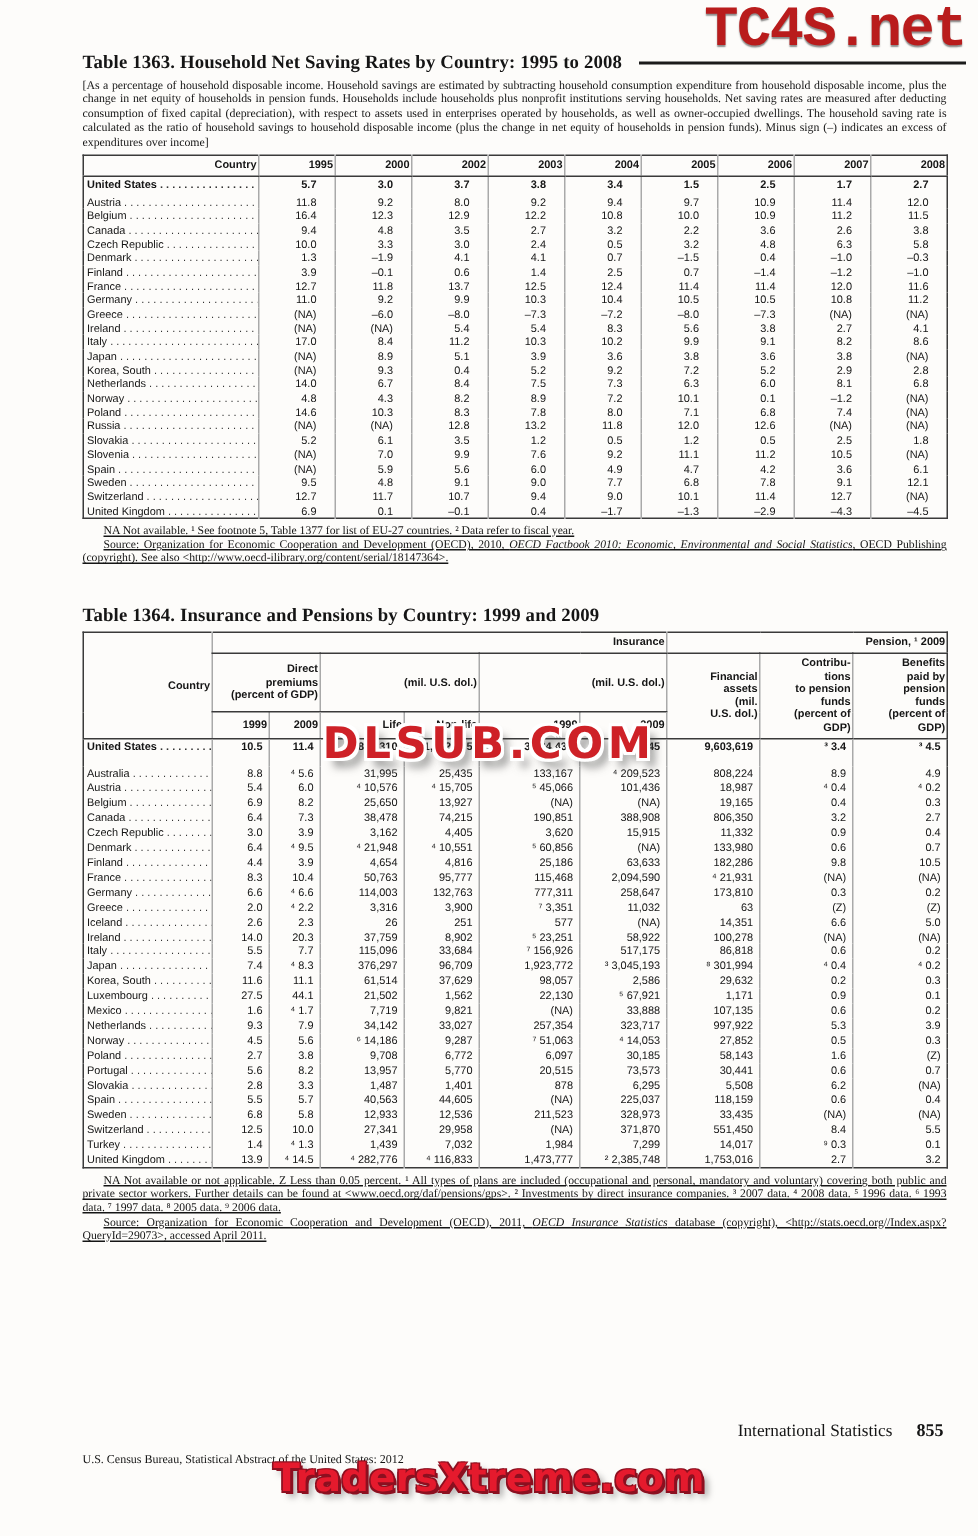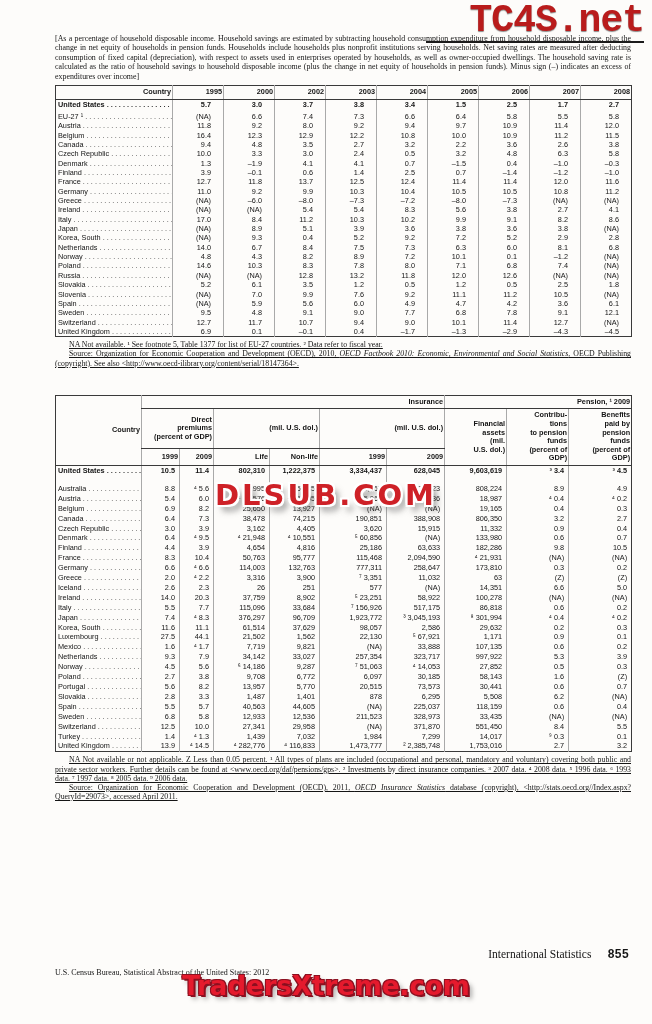--- a/index.html
+++ b/index.html
@@ -31,21 +31,21 @@
   .t63 tr.gap td { padding-bottom:3px; }
   .t64 tr.gap td { padding-bottom:8px; }
 
   .fn  { font-size:7.8px; line-height:9.2px; text-indent:14px; text-align:justify; margin-top:3px;text-decoration:underline; }
   .src { margin-top:0; }
 
   .section-2 { margin-top:27px; }
 
   .footer-right { position:absolute; right:23px; top:944px; white-space:nowrap; }
   .footer-right .label { font-size:11.5px; }
-  .footer-right .page  { font-size:12px; font-weight:bold; margin-left:16px;font-family:Liberation Mono, monospace; }
+  .footer-right .page  { font-size:12px; font-weight:bold; margin-left:16px; }
   .footer-left  { position:absolute; left:55px; top:968px; font-size:8px; }
 
   .wm { position:absolute; z-index:6; pointer-events:none; }
   .wm-tc4s { top:2px; right:8px; font-family:Liberation Mono, monospace; font-weight:900;
              font-size:38px; line-height:1; letter-spacing:-1px; color:#b91c1c;
              text-shadow:0 1px 1px rgba(0,0,0,.45); }
   .wm-tc4s-rule { position:absolute; top:41px; right:8px; width:218px; height:2px; background:#1b1b1b; z-index:6; }
   .wm-dlsub { top:481px; left:50%; transform:translateX(-50%); font-family:"DejaVu Sans",sans-serif;
               font-weight:900; font-size:29px; line-height:1; letter-spacing:3px; color:#ce2127;
               text-shadow:-2px -2px 0 #fff, 2px -2px 0 #fff, -2px 2px 0 #fff, 2px 2px 0 #fff,
@@ -60,20 +60,21 @@
 <body>
 
 <div class="wm wm-tc4s">TC4S.net</div>
 <div class="wm-tc4s-rule"></div>
 <div class="wm wm-dlsub">DLSUB.COM</div>
 <div class="wm wm-traders">TradersXtreme.com</div>
 
 <div class="content">
 
   <section>
+    <h1 class="t-title">Table 1363. Household Net Saving Rates by Country: 1995 to 2008</h1>
     <p class="t-note">[As a percentage of household disposable income. Household savings are estimated by subtracting household consumption expenditure from household disposable income, plus the change in net equity of households in pension funds. Households include households plus nonprofit institutions serving households. Net saving rates are measured after deducting consumption of fixed capital (depreciation), with respect to assets used in enterprises operated by households, as well as owner-occupied dwellings. The household saving rate is calculated as the ratio of household savings to household disposable income (plus the change in net equity of households in pension funds). Minus sign (–) indicates an excess of expenditures over income]</p>
 
     <table class="t63">
       <colgroup>
         <col style="width:117px">
         <col span="9" style="width:51px">
       </colgroup>
       <thead>
         <tr id="t63-head">
             <th>Country</th>
@@ -95,32 +96,20 @@
             <td class="num">3.0</td>
             <td class="num">3.7</td>
             <td class="num">3.8</td>
             <td class="num">3.4</td>
             <td class="num">1.5</td>
             <td class="num">2.5</td>
             <td class="num">1.7</td>
             <td class="num">2.7</td>
           </tr>
           <tr>
-            <td class="country"><span>EU-27 ¹</span><span class="leader"></span></td>
-            <td class="num">(NA)</td>
-            <td class="num">6.6</td>
-            <td class="num">7.4</td>
-            <td class="num">7.3</td>
-            <td class="num">6.6</td>
-            <td class="num">6.4</td>
-            <td class="num">5.8</td>
-            <td class="num">5.5</td>
-            <td class="num">5.8</td>
-          </tr>
-          <tr>
             <td class="country"><span>Austria</span><span class="leader"></span></td>
             <td class="num">11.8</td>
             <td class="num">9.2</td>
             <td class="num">8.0</td>
             <td class="num">9.2</td>
             <td class="num">9.4</td>
             <td class="num">9.7</td>
             <td class="num">10.9</td>
             <td class="num">11.4</td>
             <td class="num">12.0</td>
@@ -390,20 +379,21 @@
             <td class="num">–4.5</td>
           </tr>
         </tbody>
     </table>
 
     <p class="fn">NA Not available. ¹ See footnote 5, Table 1377 for list of EU-27 countries. ² Data refer to fiscal year.</p>
     <p class="fn src"><span>Source: Organization for Economic Cooperation and Development (OECD), 2010, </span><i>OECD Factbook 2010: Economic, Environmental and Social Statistics</i><span>, OECD Publishing (copyright). See also &lt;http://www.oecd-ilibrary.org/content/serial/18147364&gt;.</span></p>
   </section>
 
   <section class="section-2">
+    <h1 class="t-title">Table 1364. Insurance and Pensions by Country: 1999 and 2009</h1>
 
     <table class="t64">
       <colgroup>
         <col style="width:86px">
         <col style="width:38px">
         <col style="width:34px">
         <col style="width:56px">
         <col style="width:50px">
         <col style="width:67px">
         <col style="width:58px">

